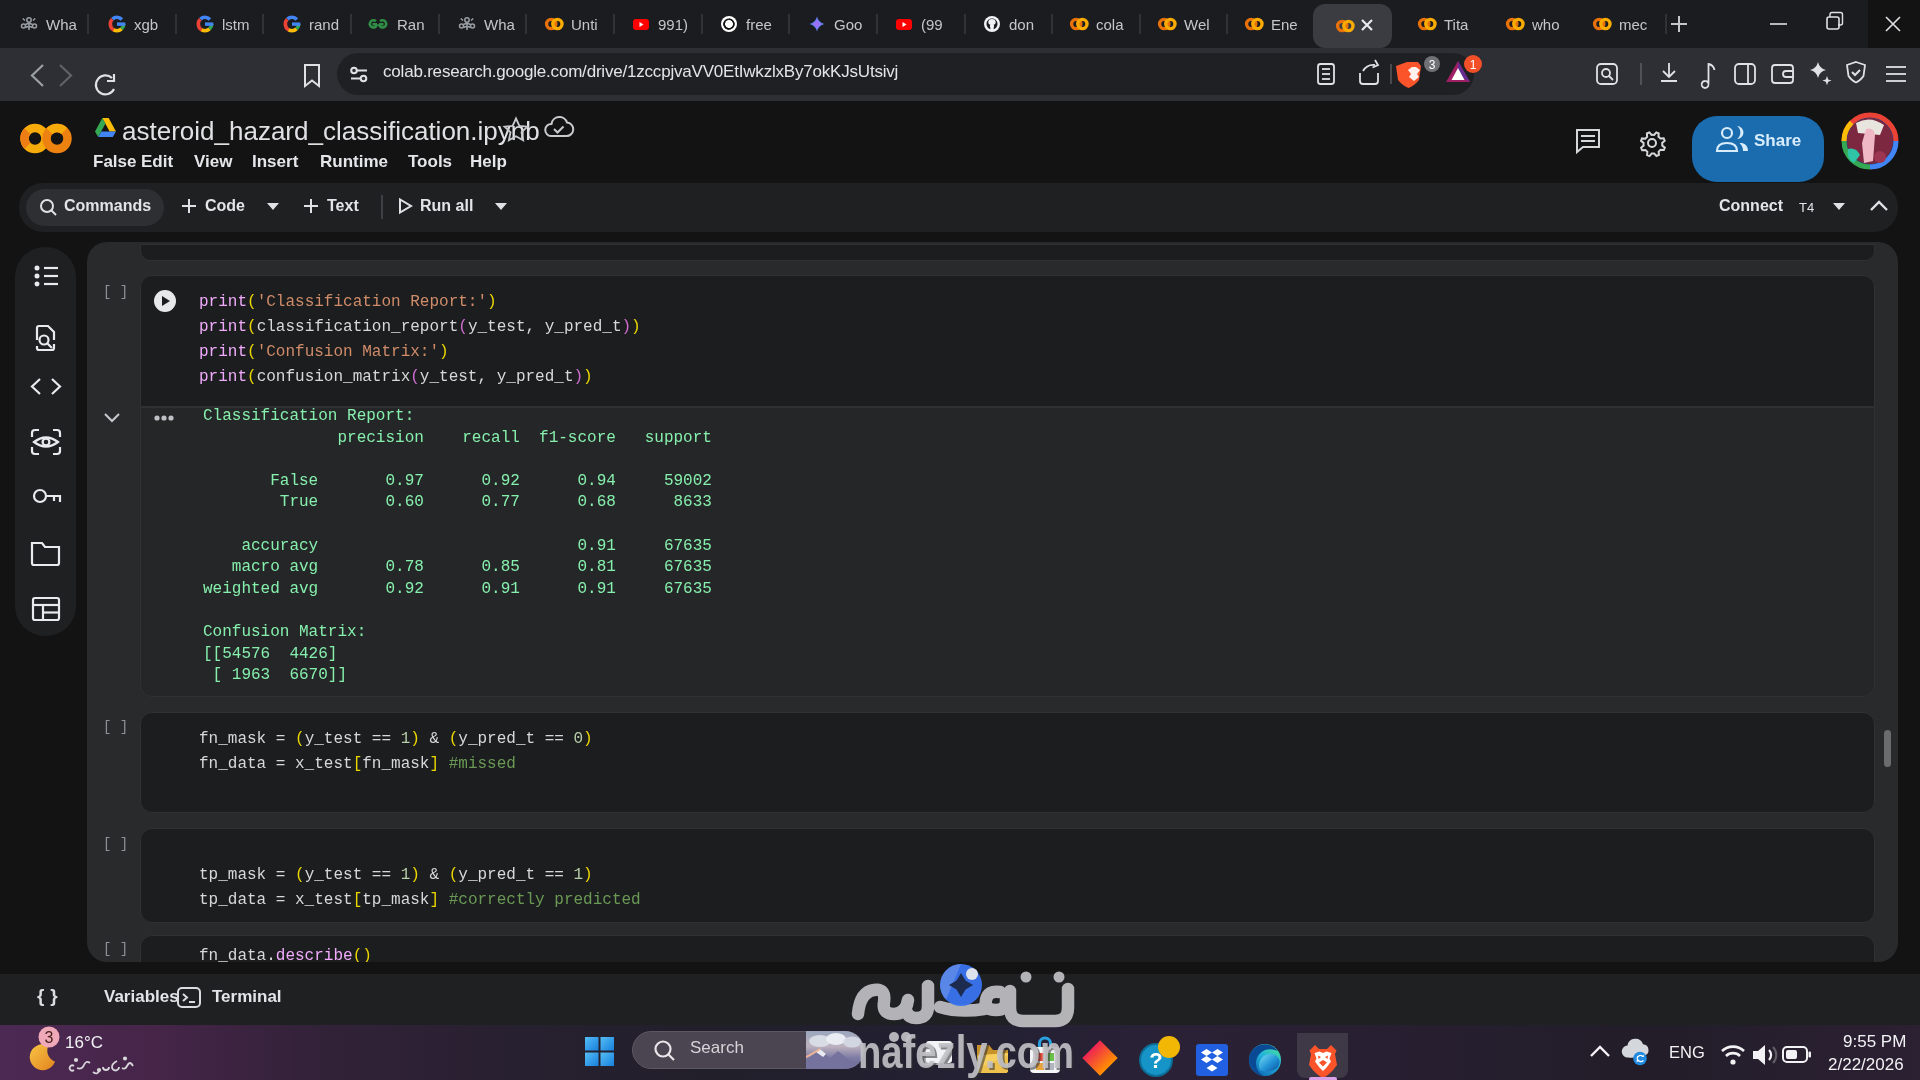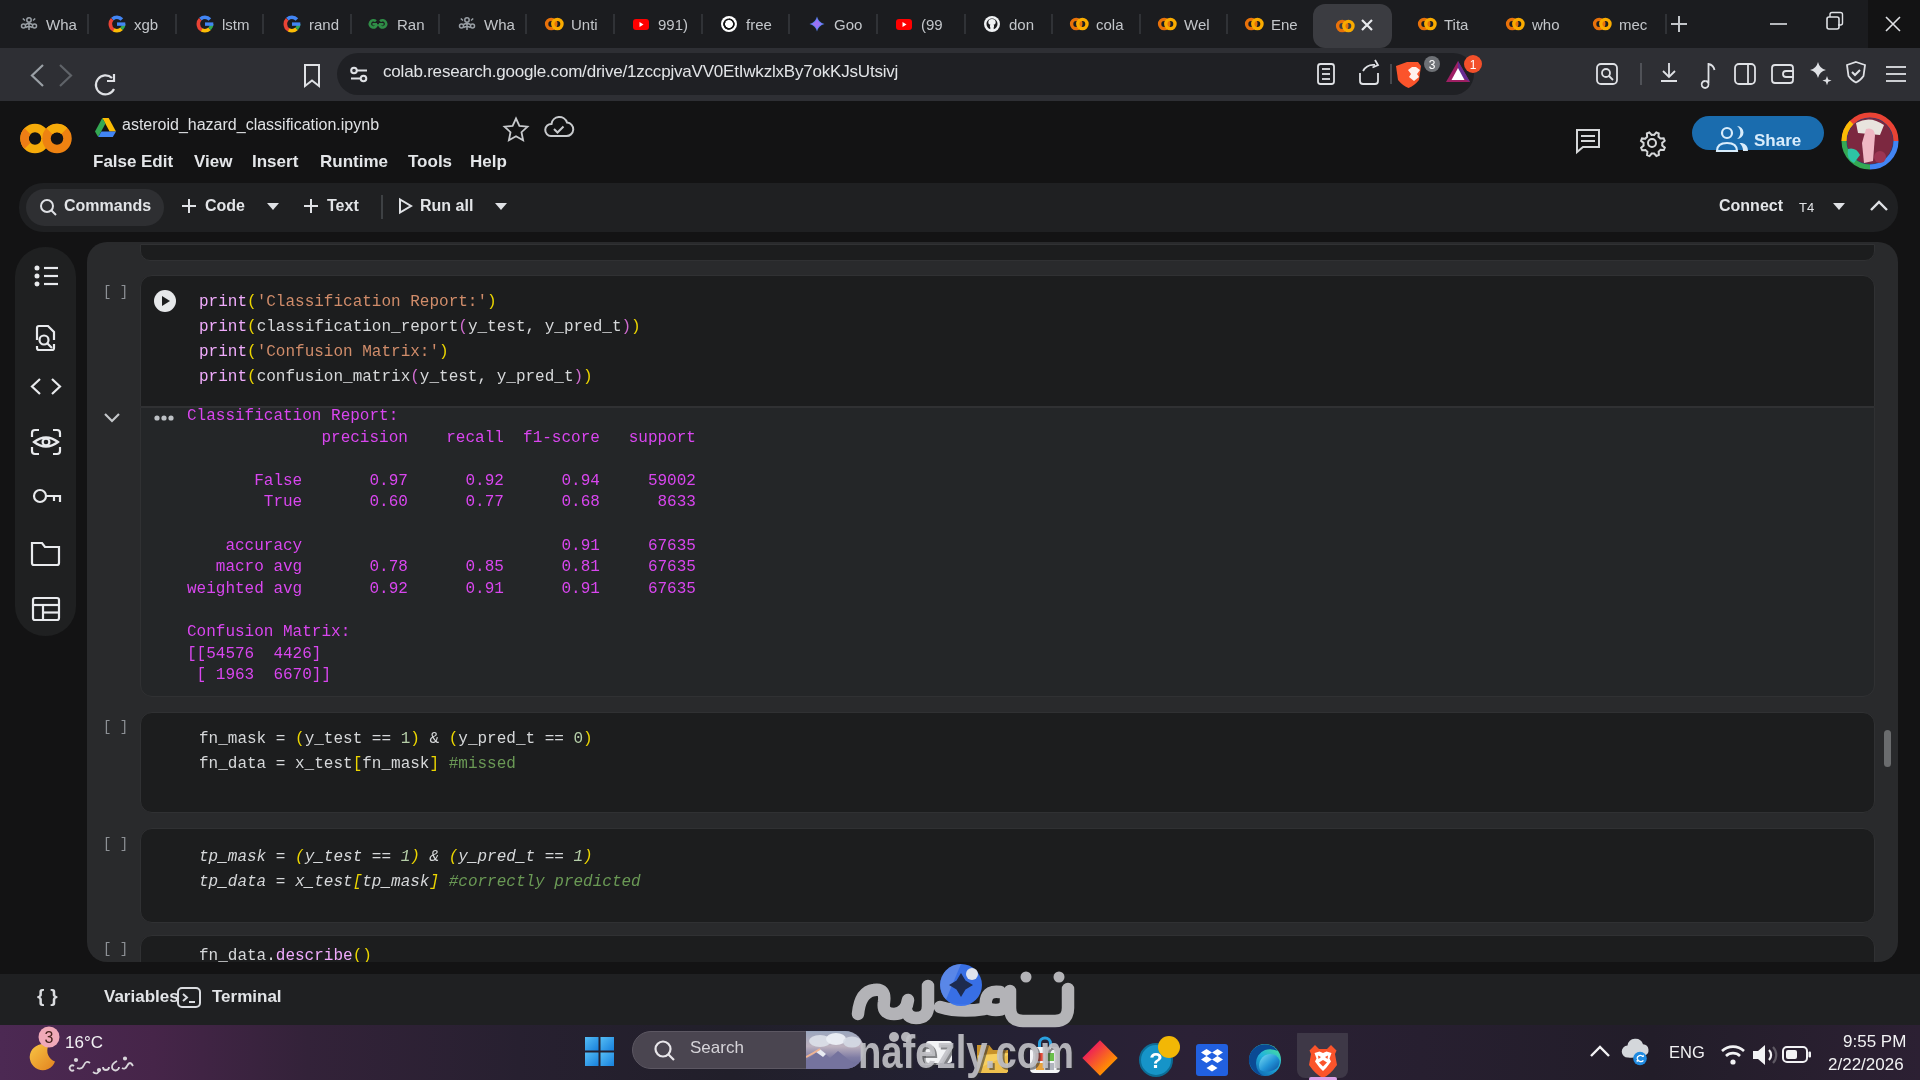--- a/index.html
+++ b/index.html
@@ -8,35 +8,35 @@
 #stage { position:relative; width:1920px; height:1080px; }
 
 #tabbar { position:absolute; left:0; top:0; width:1868px; height:48px; background:#1b1c1f; }
 #activetab { position:absolute; left:1313px; top:4px; width:79px; height:44px; background:#3b3c41; border-radius:12px; }
 
 #navbar { position:absolute; left:0; top:48px; width:1920px; height:53px; background:#2e2f34; }
 #urlpill { position:absolute; left:337px; top:53px; width:1137px; height:42px; background:#1f2024; border-radius:21px; }
 .url { position:absolute; left:383px; top:62px; font-size:17px; color:#e2e4e7; letter-spacing:-0.2px; }
 
 #colabhead { position:absolute; left:0; top:101px; width:1920px; height:82px; background:#131314; }
-#title { position:absolute; left:122px; top:116px; font-size:16px; color:#dfe1e4; }
+#title { position:absolute; left:122px; top:116px; font-size:26px; color:#dfe1e4; }
 .menu { position:absolute; top:152px; font-size:17px; font-weight:bold; color:#e4e6e9; }
-#sharebtn { position:absolute; left:1692px; top:116px; width:132px; height:34px; background:#1a6cae; border-radius:25px; }
+#sharebtn { position:absolute; left:1692px; top:116px; width:132px; height:66px; background:#1a6cae; border-radius:25px; }
 #sharebtn span { position:absolute; left:62px; top:15px; font-size:17px; font-weight:bold; color:#d8ecfb; }
 
 #toolbar { position:absolute; left:19px; top:183px; width:1879px; height:49px; background:#1f2022; border-radius:24px; }
 #cmdpill { position:absolute; left:7px; top:6px; width:138px; height:37px; background:#2e2f32; border-radius:19px; }
 .tbtxt { position:absolute; top:14px; font-size:16px; font-weight:bold; color:#e2e4e7;text-align:center; }
 
 #sidebar { position:absolute; left:15px; top:247px; width:61px; height:389px; background:#1f2021; border-radius:30px; }
 
 #notebook { position:absolute; left:87px; top:242px; width:1811px; height:720px; background:#292a2c; border-radius:20px; overflow:hidden; }
 .cell { position:absolute; left:53px; width:1735px; background:#1c1d1e; border:1px solid #303133; border-radius:12px; }
 .codepre { position:absolute; left:112px; font-family:"Liberation Mono",monospace; font-size:16px; line-height:25px; color:#d6d8da; white-space:pre; }
-.outpre { position:absolute; left:100px; font-family:"Liberation Mono",monospace; font-size:16px; line-height:21.6px; color:#d946ef; white-space:pre; }
+.outpre { position:absolute; left:116px; font-family:"Liberation Mono",monospace; font-size:16px; line-height:21.6px; color:#86efac; white-space:pre; }
 .cellmark { position:absolute; left:16px; font-family:"Liberation Mono",monospace; font-size:14px; color:#8d9196; }
 .s { color:#d08c6a; } 
 .p1 { color:#ecd600; } 
 .p2 { color:#cf6ccf; } 
 .c { color:#6a9955; } 
 .n { color:#b5cea8; } 
 .f { color:#f0abfc; } 
 .runbtn { position:absolute; width:22px; height:22px; background:#e6e8ea; border-radius:50%; }
 .runbtn:after { content:""; position:absolute; left:8px; top:5.5px; border-left:8.5px solid #1c1d1e; border-top:5.5px solid transparent; border-bottom:5.5px solid transparent; }
 
@@ -409,21 +409,21 @@
 
     accuracy                           0.91     67635
    macro avg       0.78      0.85      0.81     67635
 weighted avg       0.92      0.91      0.91     67635
 
 Confusion Matrix:
 [[54576  4426]
  [ 1963  6670]]</div>
   <div class="codepre" style="top:485px;">fn_mask = <span class="p1">(</span>y_test == <span class="n">1</span><span class="p1">)</span> &amp; <span class="p1">(</span>y_pred_t == <span class="n">0</span><span class="p1">)</span>
 fn_data = x_test<span class="p1">[</span>fn_mask<span class="p1">]</span> <span class="c">#missed</span></div>
-  <div class="codepre" style="top:603px;font-style:italic;">tp_mask = <span class="p1">(</span>y_test == <span class="n">1</span><span class="p1">)</span> &amp; <span class="p1">(</span>y_pred_t == <span class="n">1</span><span class="p1">)</span>
+  <div class="codepre" style="top:621px;">tp_mask = <span class="p1">(</span>y_test == <span class="n">1</span><span class="p1">)</span> &amp; <span class="p1">(</span>y_pred_t == <span class="n">1</span><span class="p1">)</span>
 tp_data = x_test<span class="p1">[</span>tp_mask<span class="p1">]</span> <span class="c">#correctly predicted</span></div>
   <div class="codepre" style="top:702px;">fn_data.<span class="f">describe</span><span class="p1">()</span></div>
   <div style="position:absolute; left:1797px; top:488px; width:7px; height:37px; background:#6a6c6e; border-radius:4px;"></div>
 </div>
 
 <div id="footer">
   <div style="position:absolute;left:37px;top:11px;font-size:19px;font-weight:bold;color:#dadce0;letter-spacing:1px;">{ }</div>
   <div style="position:absolute;left:72px;top:13px;font-size:17px;font-weight:bold;color:#e2e4e7;margin-left:32px;">Variables</div>
   <svg class="abs" style="left:177px;top:12px" width="26" height="26">
         <rect x="1" y="2" width="22" height="19" rx="4" fill="none" stroke="#dadce0" stroke-width="2"></rect>

